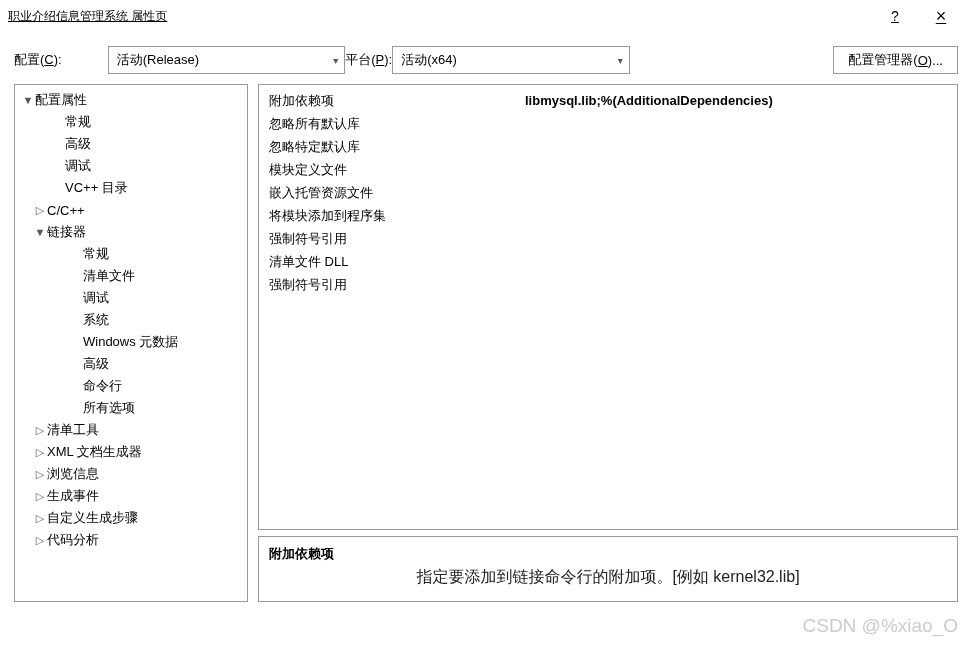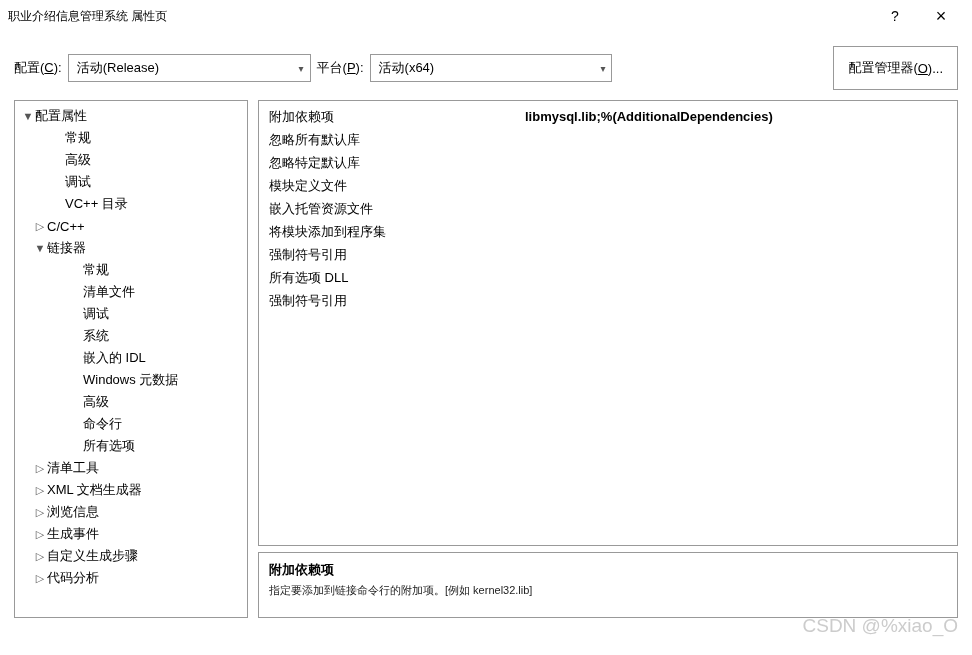--- a/index.html
+++ b/index.html
@@ -1,46 +1,46 @@
 <!DOCTYPE html>
 <html><head>
   <meta charset="utf-8">
   <style>
     * { box-sizing: border-box; margin: 0; padding: 0; font-family: "Microsoft YaHei", "Segoe UI", sans-serif; font-size: 13px; }
     body { background: #fff; width: 972px; height: 655px; overflow: hidden; }
-    .titlebar { display: flex; align-items: center; height: 32px; padding: 16px 8px; }
+    .titlebar { display: flex; align-items: center; height: 32px; padding: 16px 8px; text-decoration: underline; }
     .title { flex: 1; font-size: 12px; }
     .titlebtn { width: 46px; height: 30px; display: flex; align-items: center; justify-content: center; font-size: 14px; }
     .titlebtn.close { font-size: 18px; }
-    .toprow { display: flex; align-items: center; padding: 14px 14px 10px 14px; gap: 6px; }
+    .toprow { display: flex; align-items: center; padding: 14px 14px 10px 14px; }
     .lbl { font-size: 13px; }
     .lbl u { text-decoration: underline; }
     .combo { position: relative; border: 1px solid #999; height: 28px; display: flex; align-items: center; padding: 0 24px 0 8px; background: #fff; }
     .combo .arrow { position: absolute; right: 6px; top: 50%; transform: translateY(-50%); font-size: 10px; color: #555; }
-    .combo.config { flex: 1; max-width: 322px; }
+    .combo.config { flex: 1; max-width: 322px; margin-left: 46px; }
     .combo.platform { flex: 1; max-width: 322px; }
-    .btn { border: 1px solid #999; height: 44px; padding: 0 14px; display: flex; align-items: center; background: #fff; white-space: nowrap; }
+    .btn { border: 1px solid #999; height: 28px; padding: 0 14px; display: flex; align-items: center; background: #fff; white-space: nowrap; }
     .main { display: flex; gap: 10px; padding: 0 14px; height: 518px; }
     .treepane { width: 234px; border: 1px solid #999; overflow-y: scroll; overflow-x: hidden; padding: 4px 0; }
     .treeitem { display: flex; align-items: center; height: 22px; white-space: nowrap; cursor: default; }
     .treeitem .exp { width: 14px; text-align: center; font-size: 11px; color: #555; flex-shrink: 0; }
     .treeitem.selected { background: #0078d7; color: #fff; }
     .treeitem.selected .exp { color: #fff; }
     .ind-0 { padding-left: 6px; }
     .ind-1 { padding-left: 18px; }
     .ind-2 { padding-left: 36px; }
     .ind-3 { padding-left: 54px; }
     .rightpane { flex: 1; display: flex; flex-direction: column; gap: 6px; }
     .grid { border: 1px solid #999; flex: 1; overflow: auto; padding: 4px 0; }
     .gridrow { display: flex; height: 23px; align-items: center; padding: 0 10px; }
     .gridkey { width: 256px; }
     .gridval { flex: 1; font-weight: 600; }
     .descbox { border: 1px solid #999; padding: 8px 10px; height: 66px; }
     .desctitle { font-weight: 700; margin-bottom: 4px; }
-    .descbody { font-size: 11px; color: #222; }
+    .descbody { font-size: 16px; color: #222; text-align: center; }
     .footer { display: flex; justify-content: flex-end; gap: 8px; padding: 20px 16px 0 0; }
     .footer .btn { min-width: 88px; justify-content: center; margin-top: 39px; }
     .footer .btn.disabled { color: #ec4899; border-color: #ccc; }
     .watermark { position: absolute; right: 14px; bottom: 18px; color: #ccc; font-size: 19px; pointer-events: none; z-index: 1; }
     ::-webkit-scrollbar { width: 17px; }
     ::-webkit-scrollbar-track { background: #f0f0f0; }
     ::-webkit-scrollbar-thumb { background: #c0c0c0; }
   </style>
 </head>
 <body>
@@ -111,24 +111,20 @@
       <div class="treeitem ind-3">
         <span class="exp"></span>
         <span>调试</span>
       </div>
       <div class="treeitem ind-3">
         <span class="exp"></span>
         <span>系统</span>
       </div>
       <div class="treeitem ind-3">
         <span class="exp"></span>
-        <span>嵌入的 IDL</span>
-      </div>
-      <div class="treeitem ind-3">
-        <span class="exp"></span>
         <span>Windows 元数据</span>
       </div>
       <div class="treeitem ind-3">
         <span class="exp"></span>
         <span>高级</span>
       </div>
       <div class="treeitem ind-3">
         <span class="exp"></span>
         <span>命令行</span>
       </div>
@@ -185,21 +181,21 @@
         </div>
         <div class="gridrow">
           <div class="gridkey">将模块添加到程序集</div>
           <div class="gridval"></div>
         </div>
         <div class="gridrow">
           <div class="gridkey">强制符号引用</div>
           <div class="gridval"></div>
         </div>
         <div class="gridrow">
-          <div class="gridkey">所有选项 DLL</div>
+          <div class="gridkey">清单文件 DLL</div>
           <div class="gridval"></div>
         </div>
         <div class="gridrow">
           <div class="gridkey">强制符号引用</div>
           <div class="gridval"></div>
         </div>
       </div>
     <div class="descbox">
       <div class="desctitle">附加依赖项</div>
       <div class="descbody">指定要添加到链接命令行的附加项。[例如 kernel32.lib]</div>

